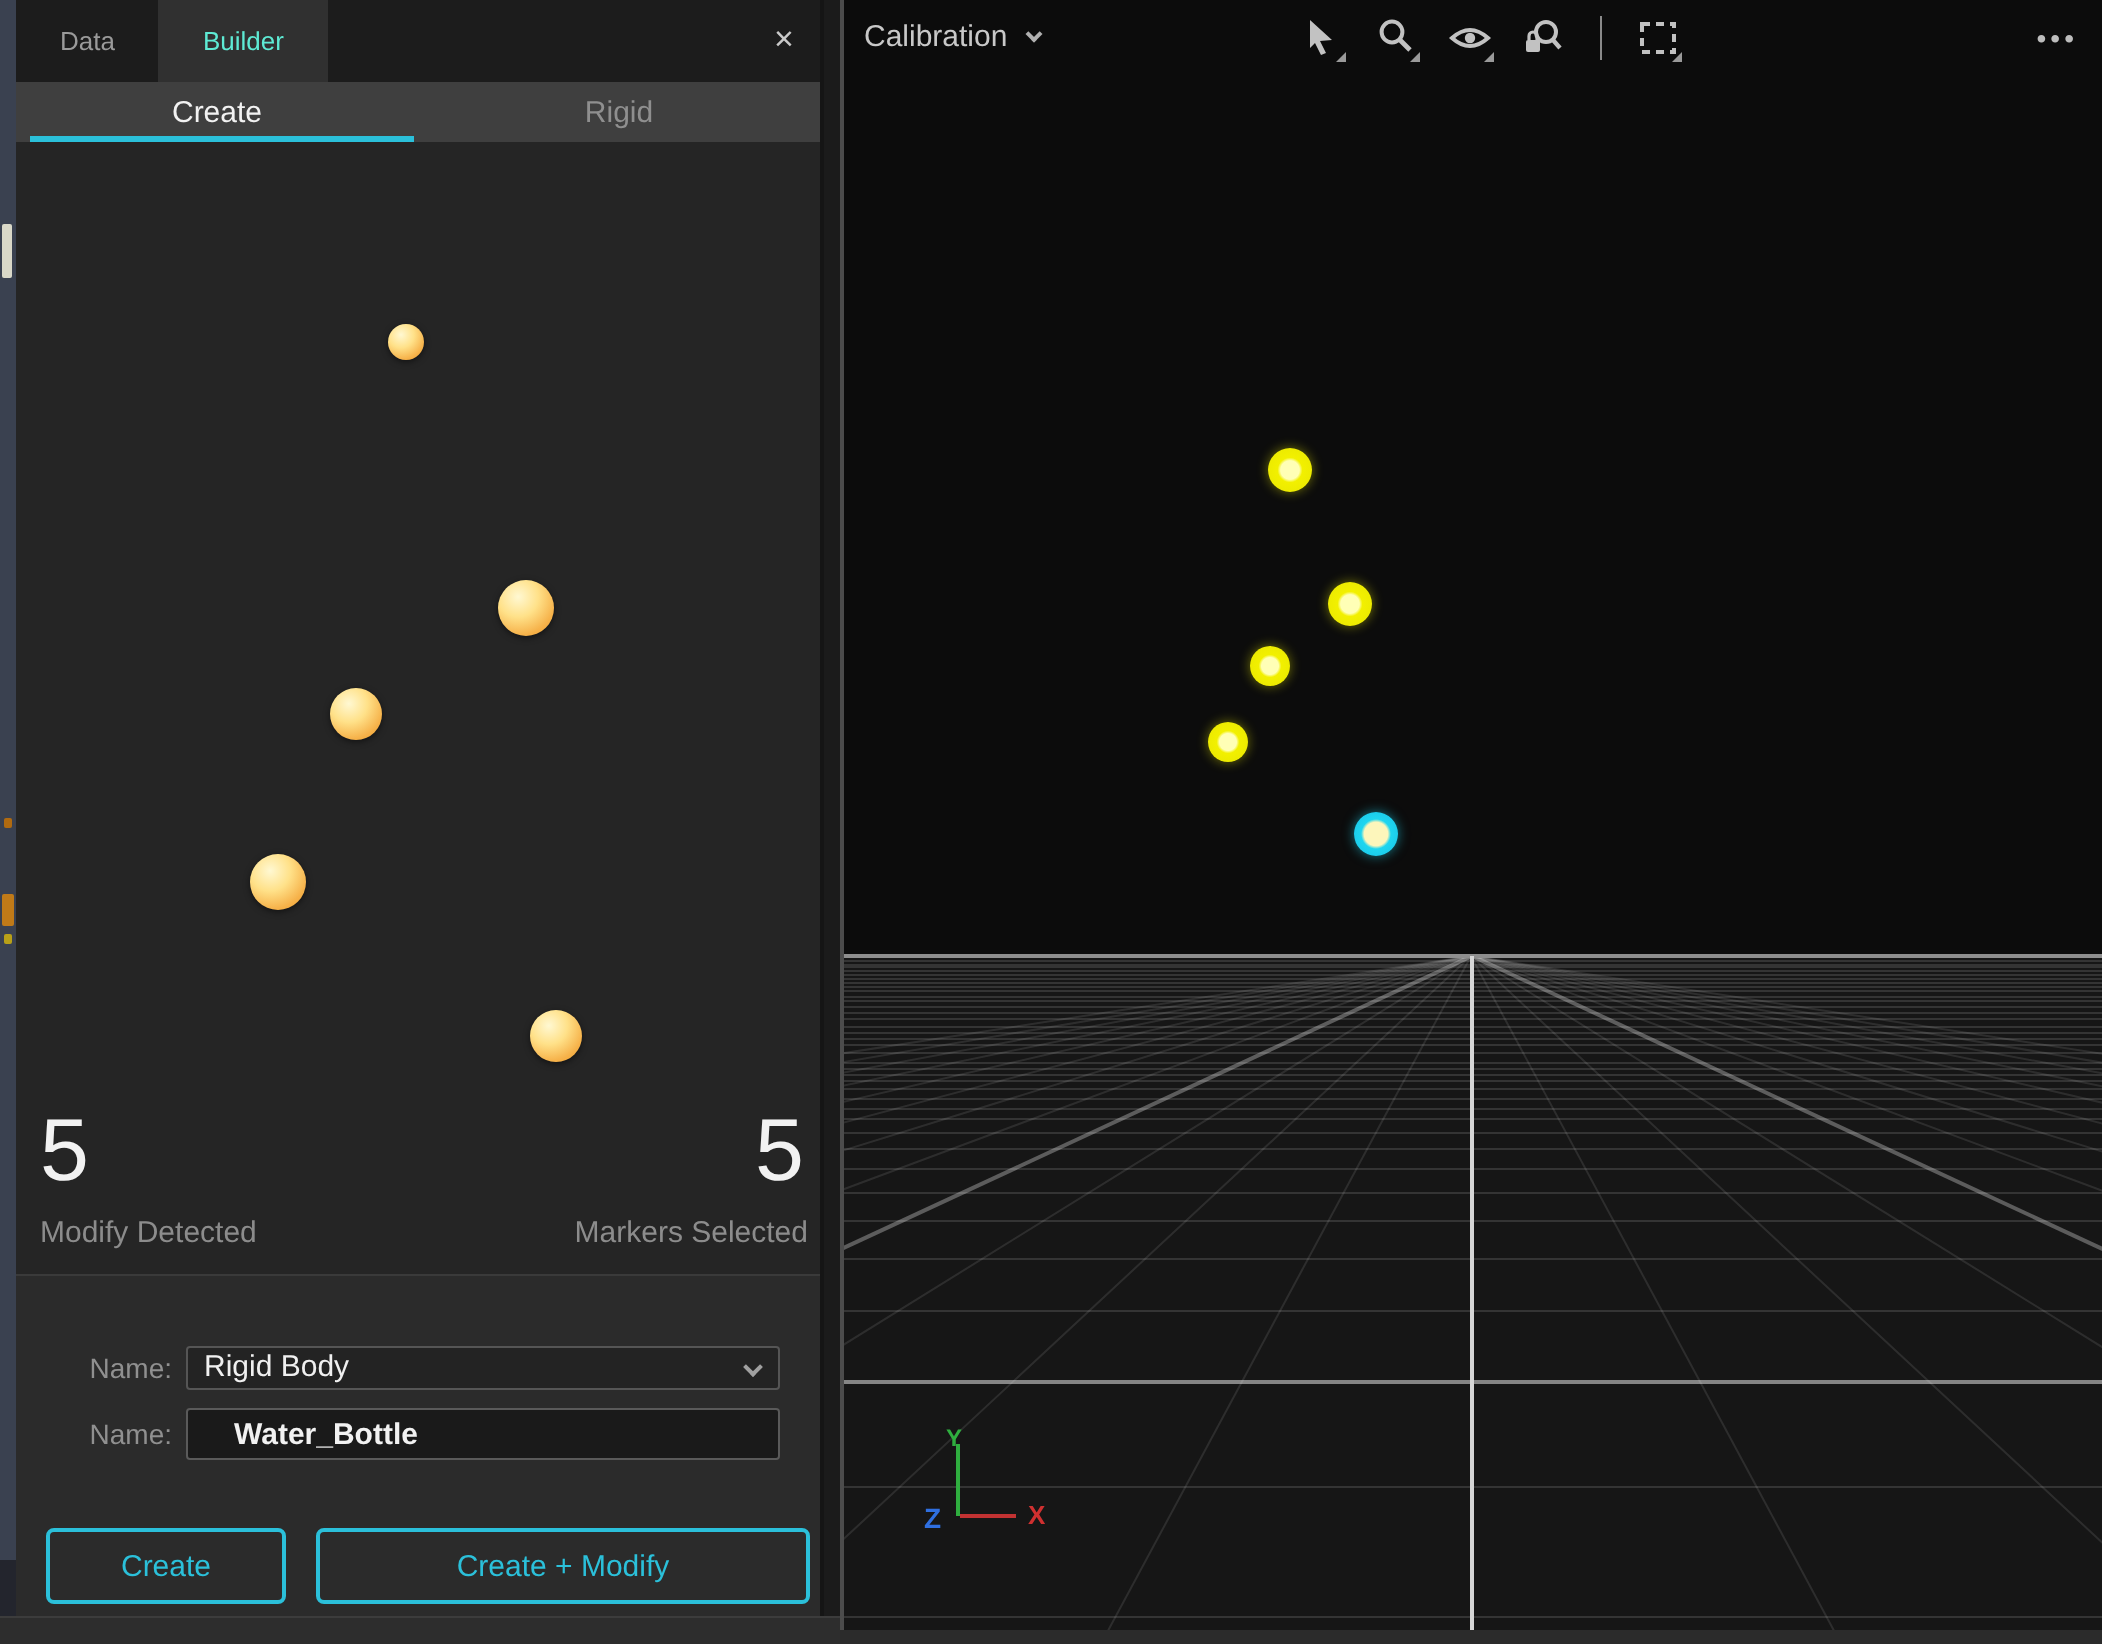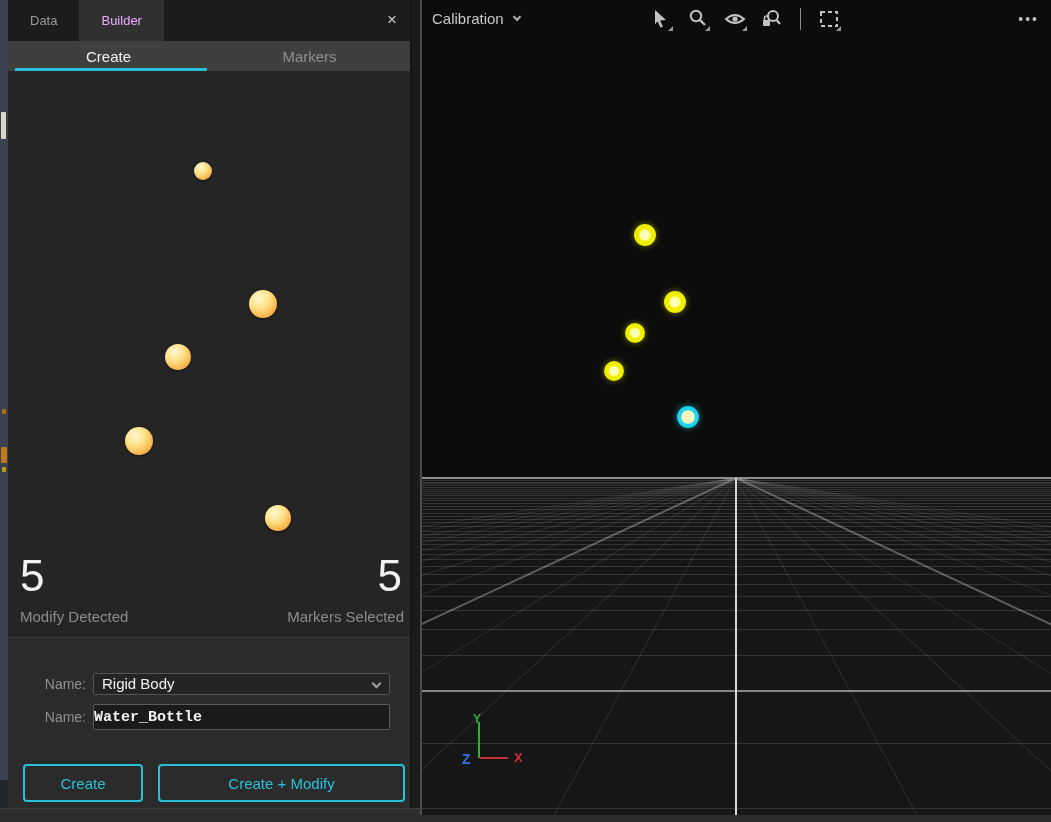--- a/index.html
+++ b/index.html
@@ -11,42 +11,42 @@
     -webkit-font-smoothing:antialiased;
   }
   
   #edge-strip { position:absolute; left:0; top:0; width:8px; height:822px; background:#3a4150; }
   #edge-strip .seg-dark { position:absolute; left:0; width:8px; background:#23252d; }
   .strip-mark { position:absolute; border-radius:1px; }
   
   #left-panel { position:absolute; left:8px; top:0; width:404px; height:808px; background:#262626; border-right:2px solid #151515; }
   #panel-tabbar { position:absolute; left:0; top:0; width:100%; height:41px; background:#1c1c1c; display:flex; align-items:stretch; }
   .ptab { display:flex; align-items:center; padding:0 22px; font-size:13px; color:#9a9a9a; cursor:default; }
-  .ptab.active { background:#303030; color:#f0abfc; }
+  .ptab.active { background:#303030; color:#5eead4; }
   #panel-close { position:absolute; right:6px; top:8px; width:24px; height:24px; color:#c9c9c9; font-size:17px; line-height:24px; text-align:center; }
   #subtab-row { position:absolute; left:0; top:41px; width:100%; height:30px; background:#3f3f3f; display:flex; }
   .subtab { flex:1; position:relative; display:flex; align-items:center; justify-content:center; font-size:15px; color:#8f8f8f; }
   .subtab.active { color:#f2f2f2; }
   .subtab.active::after { content:""; position:absolute; left:7px; right:2px; bottom:0; height:3px; background:#2bc0da; }
   
   #preview { position:absolute; left:0; top:71px; width:100%; height:566px; background:#252525; overflow:hidden; }
   .psphere { position:absolute; border-radius:50%;
     background:radial-gradient(circle at 36% 30%, #fff8d2 0%, #ffe189 38%, #f6b24a 72%, #ee9d28 100%);
     box-shadow:0 1px 3px rgba(0,0,0,.5); }
   .stat-num { position:absolute; bottom:36px; font-size:44px; font-weight:400; color:#f2f2f2; }
   .stat-lbl { position:absolute; bottom:12px; font-size:15px; color:#8c8c8c; }
   
   #form-area { position:absolute; left:0; top:637px; width:100%; height:171px; background:#2b2b2b; border-top:1px solid #3a3a3a; }
   .form-label { position:absolute; font-size:14px; color:#909090; text-align:right; width:50px; }
   #type-select { position:absolute; left:85px; top:35px; width:297px; height:22px; background:#232323; border:1px solid #555; border-radius:2px;
     color:#f0f0f0; font-size:15px; line-height:20px; padding:0 8px; }
   #type-select .chev { position:absolute; right:9px; top:6px; }
   .chev { width:7px; height:7px; border-right:2px solid #a0a0a0; border-bottom:2px solid #a0a0a0; transform:rotate(45deg); display:inline-block; }
   #name-input { position:absolute; left:85px; top:66px; width:297px; height:26px; background:#1a1a1a; border:1px solid #5a5a5a; border-radius:2px;
-    color:#f2f2f2; font-size:15px; font-weight:700; padding:0 0; outline:none; font-family:Liberation Mono, monospace; }
+    color:#f2f2f2; font-size:15px; font-weight:700; padding:0 23px; outline:none; font-family:Liberation Sans, sans-serif; }
   .cta-btn { position:absolute; top:126px; height:38px; background:transparent; border:2px solid #2bc0da; border-radius:4px;
     color:#2bc0da; font-size:15px; font-family:"Liberation Sans",sans-serif; }
   #btn-create { left:15px; width:120px; }
   #btn-create-refine { left:150px; width:247px; }
   
   #bottom-strip-left { position:absolute; left:0; top:808px; width:420px; height:14px; background:#2d2d2d; border-top:1px solid #3c3c3c; }
   #bottom-strip-full { position:absolute; left:420px; top:815px; right:0; height:7px; background:#2b2b2b; }
   
   #viewport { position:absolute; left:420px; top:0; width:631px; height:815px; background:#0c0c0c; border-left:2px solid #4c4c4c; overflow:hidden; }
   #vp-toolbar { position:absolute; left:0; top:0; width:100%; height:40px; }
@@ -97,21 +97,21 @@
 <div id="left-panel">
 
   <div id="panel-tabbar">
     <div class="ptab">Data</div>
     <div class="ptab active">Builder</div>
   </div>
   <div id="panel-close">×</div>
 
   <div id="subtab-row">
     <div class="subtab active">Create</div>
-    <div class="subtab">Markers</div>
+    <div class="subtab">Rigid</div>
   </div>
 
   <div id="preview">
     <div class="stat-num" style="left:12px;">5</div>
     <div class="stat-num" style="right:8px;">5</div>
     <div class="stat-lbl" style="left:12px;">Modify Detected</div>
     <div class="stat-lbl" style="right:6px;">Markers Selected</div>
   <div class="psphere" style="left: 186px; top: 91px; width: 18px; height: 18px;"></div>
       <div class="psphere" style="left: 241px; top: 219px; width: 28px; height: 28px;"></div>
       <div class="psphere" style="left: 157px; top: 273px; width: 26px; height: 26px;"></div>

